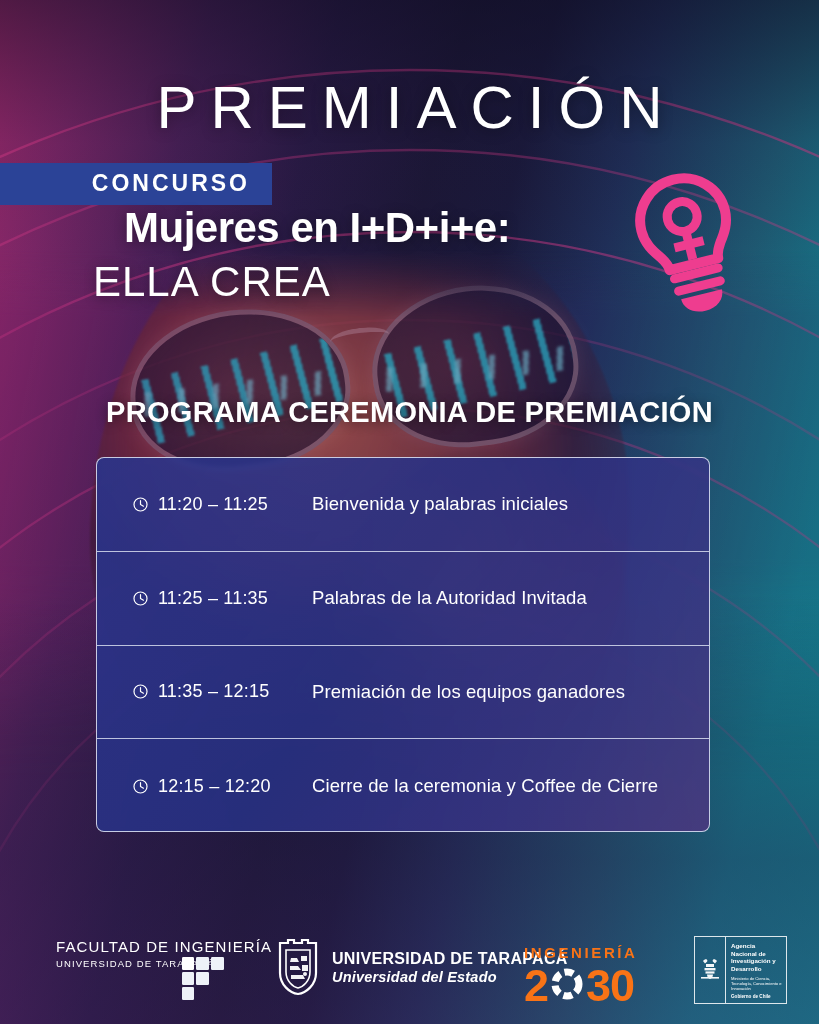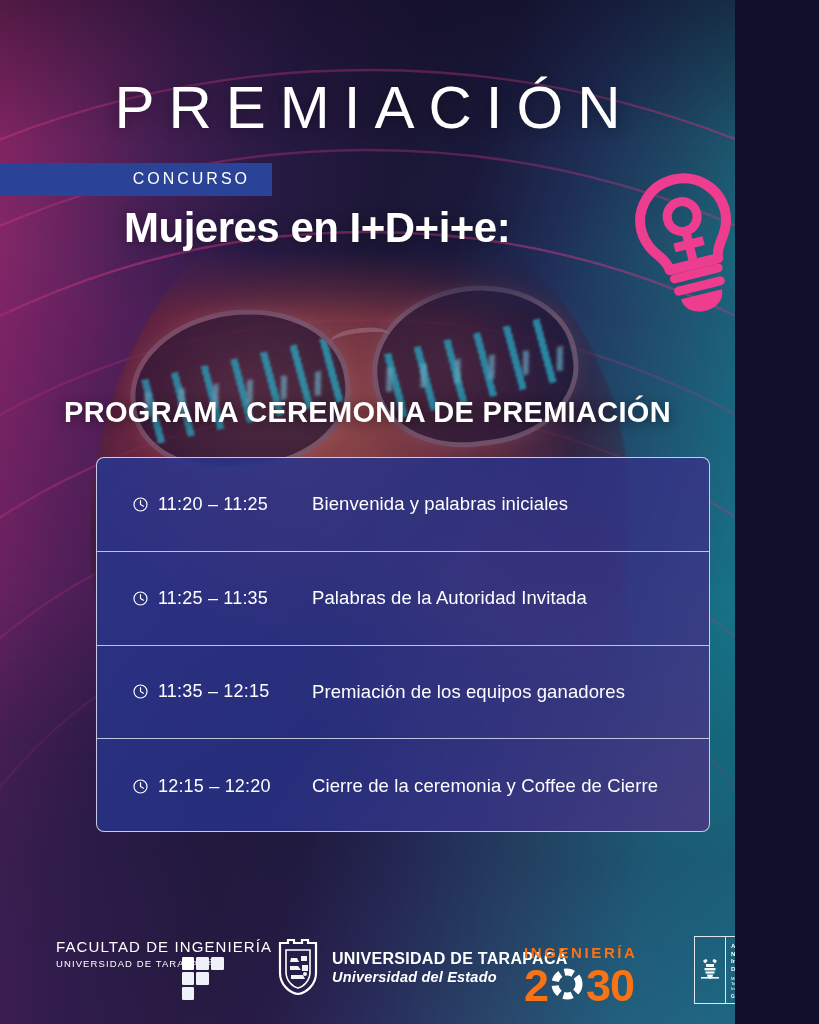--- a/index.html
+++ b/index.html
@@ -1,19 +1,19 @@
 <!DOCTYPE html>
 <html><head>
 <meta charset="utf-8">
 <style>
   html,body{margin:0;padding:0;background:#11102a;}
   body{font-family:"Liberation Sans", sans-serif;-webkit-font-smoothing:antialiased;}
 
   .poster{
-    position:relative;width:735px;height:1024px;overflow:hidden;
+    position:relative;width:819px;height:1024px;overflow:hidden;
     background:#1a1436;
   }
 
   
   .bg-base{
     position:absolute;inset:0;
     background:
       linear-gradient(104deg,
         #a32a6e 0%, #7d2768 9%, #4b2159 20%,
         #2a1b46 32%, #1d1838 44%, #1b1a3c 52%,
@@ -91,21 +91,21 @@
   .title{
     position:absolute;left:0;right:0;top:78px;text-align:center;
     color:#ffffff;font-size:60px;line-height:1;font-weight:300;
     letter-spacing:14px;text-indent:14px;white-space:nowrap;
     text-shadow:0 2px 14px rgba(0,0,0,.35);
   }
   .concurso{
     position:absolute;left:0;top:163px;
     background:#2b4397;color:#fff;
     padding:7px 22px 8px 0;width:272px;box-sizing:border-box;
-    text-align:right;font-size:16px;letter-spacing:3px;font-weight:400;
+    text-align:right;font-size:23px;letter-spacing:3px;font-weight:700;
   }
   .sub1{
     position:absolute;left:93px;top:204px;color:#fff;
     font-size:42px;font-weight:700;letter-spacing:-.5px;white-space:nowrap;
     text-shadow:0 2px 12px rgba(0,0,0,.35);
     margin-left:31px;
   }
   .sub2{
     position:absolute;left:93px;top:258px;color:#fff;
     font-size:42px;font-weight:300;letter-spacing:1px;white-space:nowrap;
@@ -202,20 +202,21 @@
     <div class="photo-tint"></div>
   </div>
 
   <div class="bg-vertical"></div>
 
   <div class="title">PREMIACIÓN</div>
 
   <div class="concurso">CONCURSO</div>
 
   <div class="sub1">Mujeres en I+D+i+e:</div>
+  <div class="sub2">ELLA CREA</div>
 
   <div class="bulb">
     <svg viewBox="0 0 150 150" width="150" height="150" fill="none" aria-hidden="true">
       <g transform="rotate(-14 75 70)">
         <path d="M75 12c-24 0-43 19-43 42 0 13 6 22 12 30 4 6 6 10 6 15h50c0-5 2-9 6-15 6-8 12-17 12-30 0-23-19-42-43-42z" stroke="#EE3D8F" stroke-width="10" stroke-linejoin="round"></path>
         <rect x="48" y="104" width="54" height="9" rx="4.5" fill="#EE3D8F"></rect>
         <rect x="49" y="117" width="52" height="9" rx="4.5" fill="#EE3D8F"></rect>
         <path d="M54 130h42c0 10-9 17-21 17s-21-7-21-17z" fill="#EE3D8F"></path>
         <circle cx="75" cy="50" r="15" stroke="#EE3D8F" stroke-width="9"></circle>
         <rect x="70.5" y="64" width="9" height="30" fill="#EE3D8F"></rect>

